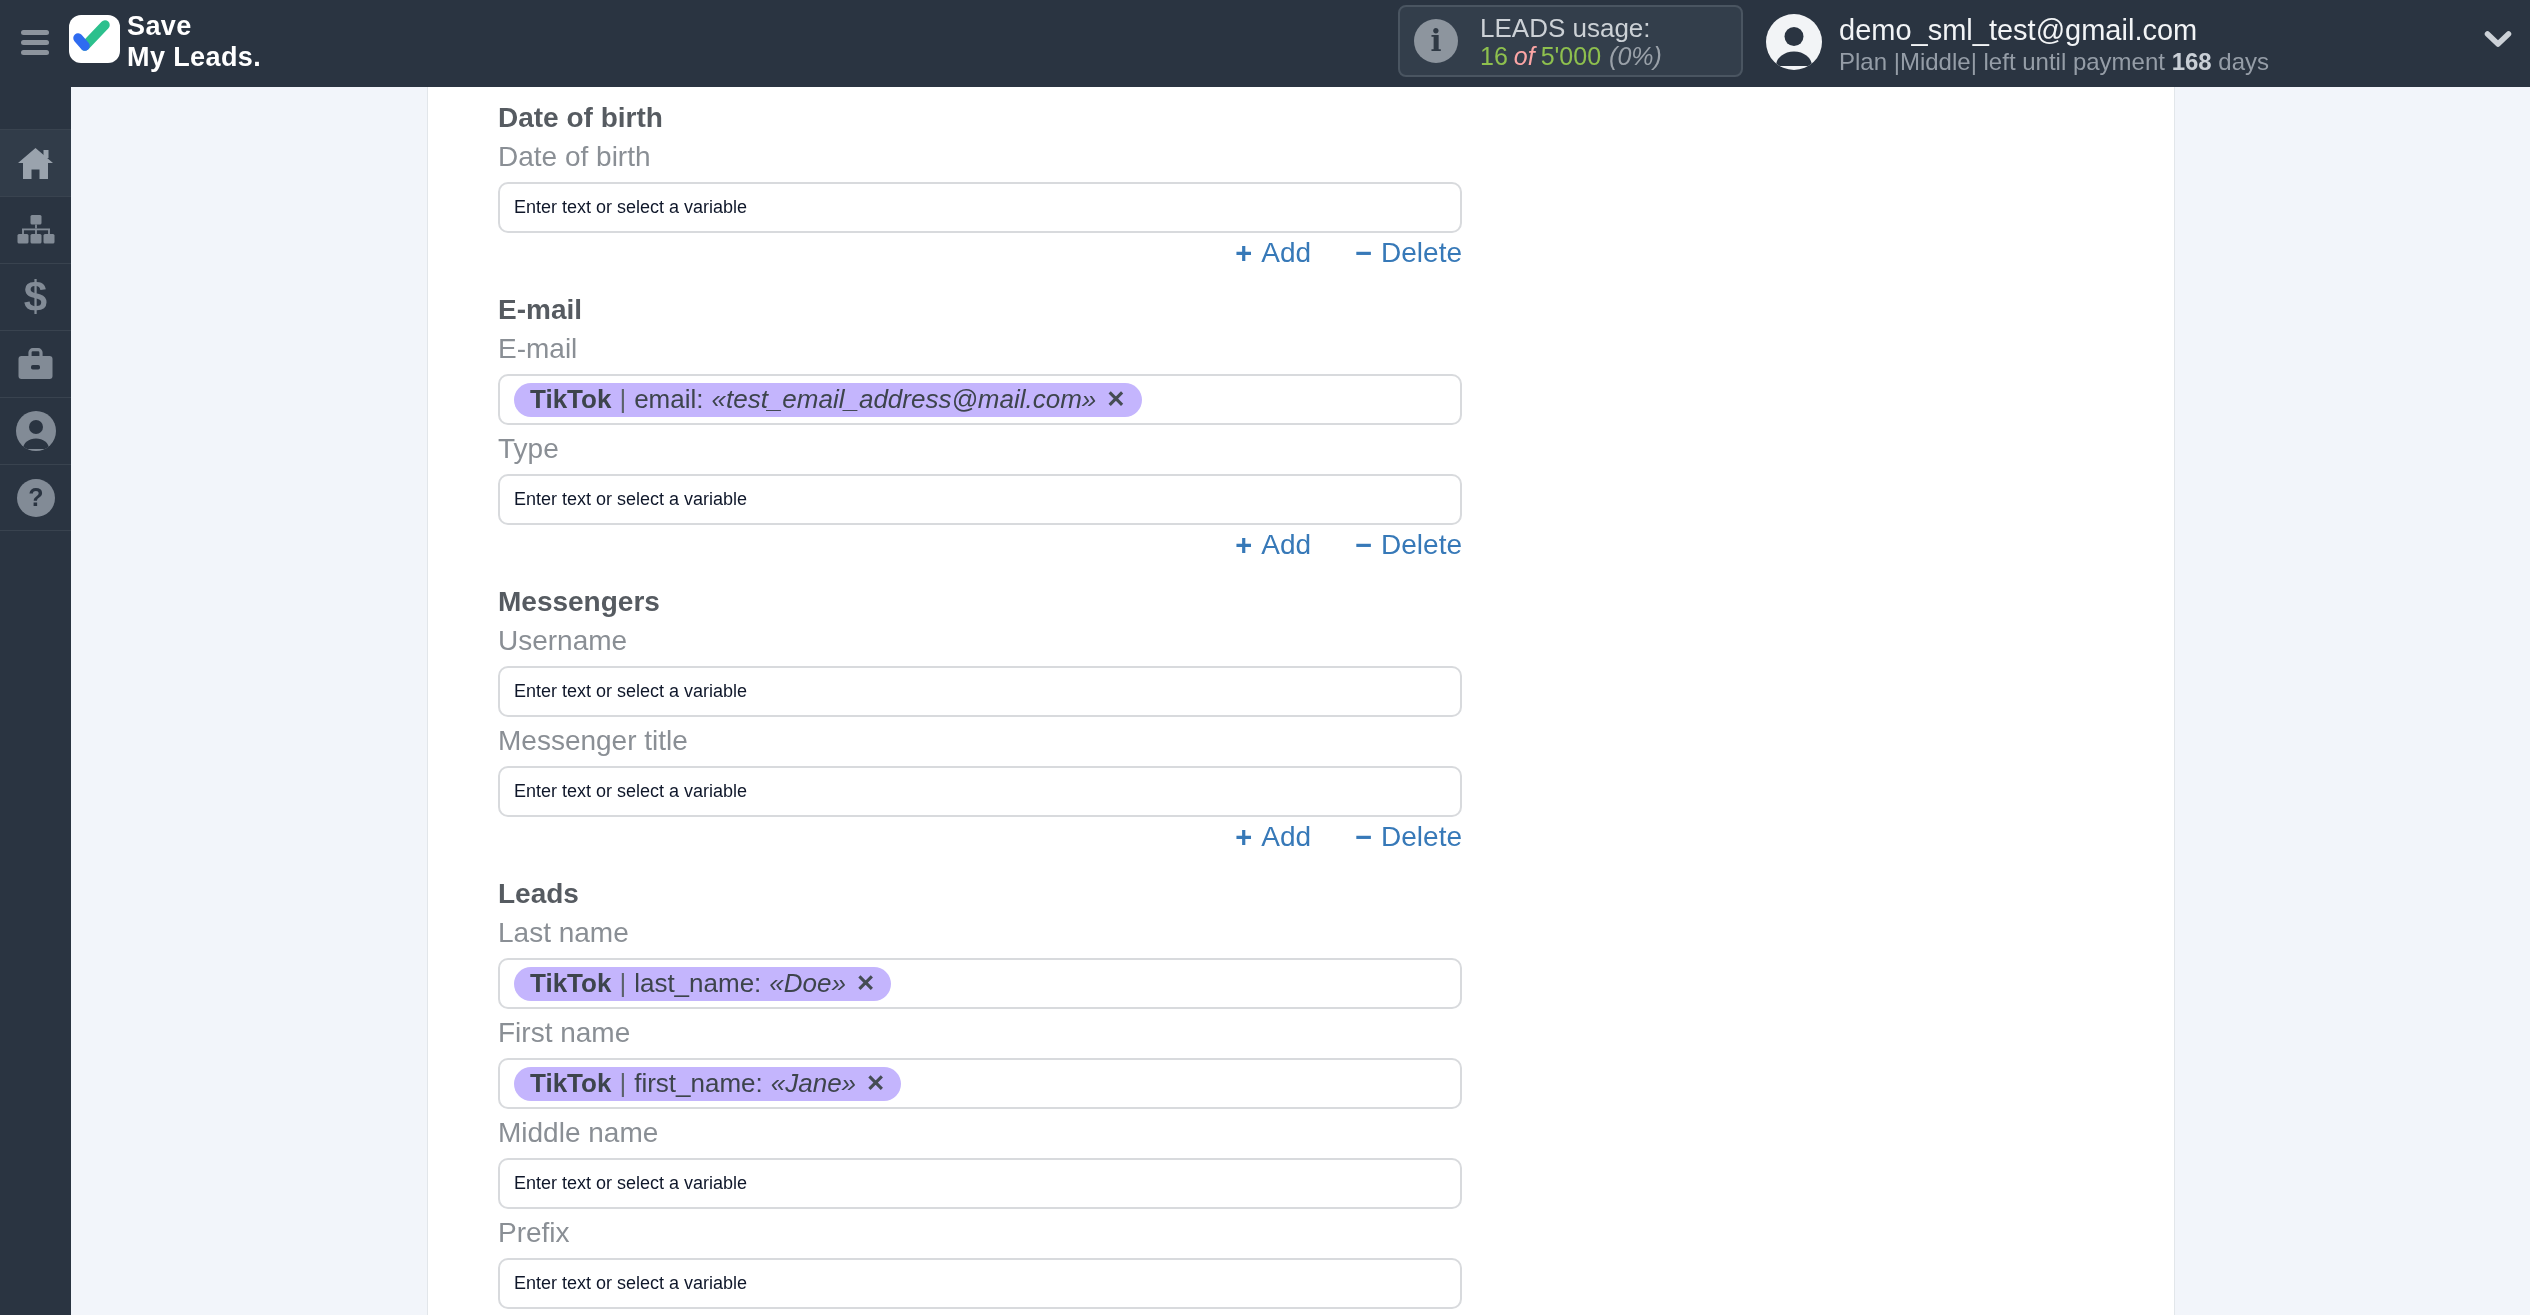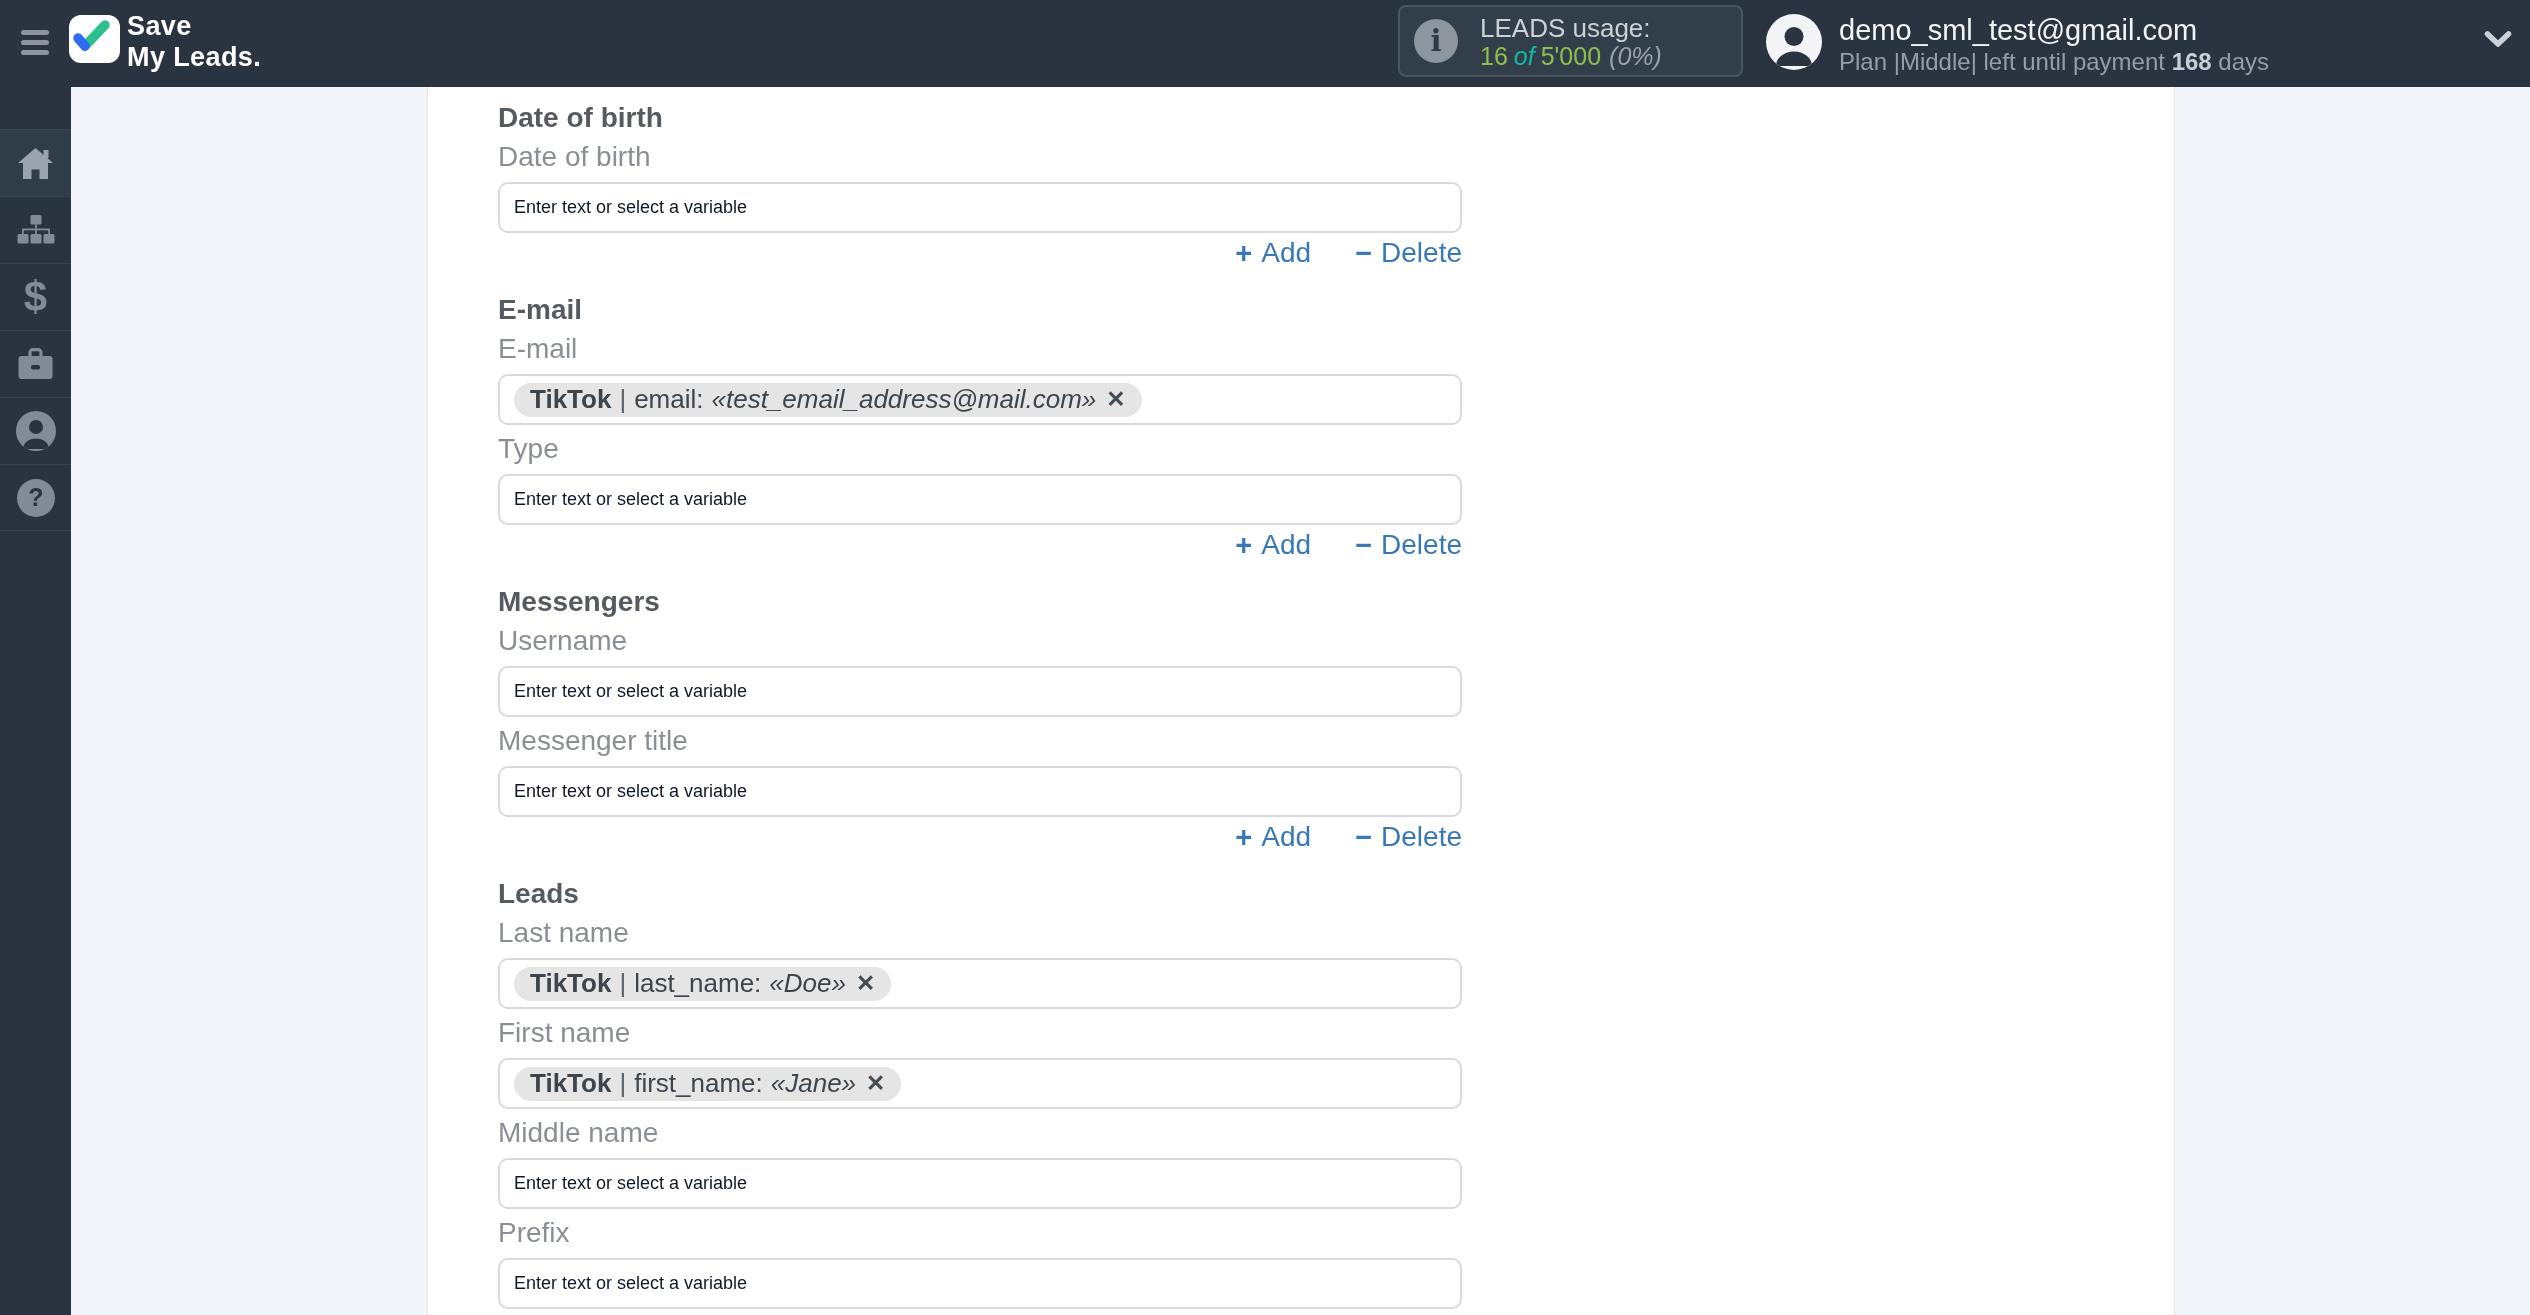--- a/index.html
+++ b/index.html
@@ -12,21 +12,21 @@
   .logo-box { position:absolute; left:69px; top:15px; width:51px; height:48px; background:#ffffff; border-radius:12px; cursor:pointer; }
   .logo-box svg { position:absolute; left:0; top:0; }
   .brand { position:absolute; left:127px; top:11px; color:#ffffff; font-weight:700; font-size:27px; line-height:31px; letter-spacing:.4px; }
 
   .usage { position:absolute; left:1398px; top:5px; width:345px; height:72px; background:#333e4b; border:2px solid #4a5561; border-radius:8px; box-sizing:border-box; }
   .usage-icon { position:absolute; left:14px; top:12px; width:44px; height:44px; border-radius:50%; background:#8d959e; color:#2f3944; font-family:"DejaVu Serif",serif; font-weight:700; font-size:29px; display:flex; align-items:center; justify-content:center; }
   .usage-text { position:absolute; left:80px; top:7px; }
   .usage-title { color:#ccd1d6; font-size:26px; line-height:29px; }
   .usage-line2 { font-size:25px; line-height:27px; white-space:nowrap; }
   .usage-line2 .green { color:#8ec04e; }
-  .usage-line2 .ofw { color:#14b8a6; font-style:italic; margin:0 6px; }
+  .usage-line2 .ofw { color:#fca5a5; font-style:italic; margin:0 6px; }
   .usage-line2 .pct { color:#9aa1a9; font-style:italic; margin-left:8px; }
 
   .account { position:absolute; left:1766px; top:14px; display:flex; align-items:flex-start; cursor:pointer; }
   .avatar { width:56px; height:56px; flex:0 0 auto; }
   .acct-text { margin-left:17px; }
   .acct-email { color:#f2f4f6; font-size:29px; line-height:32px; }
   .acct-plan { color:#959da7; font-size:24px; line-height:27px; margin-top:2px; }
   .acct-plan b { color:#c9cfd6; font-weight:700; }
 
   .chevron { position:absolute; left:2484px; top:31px; cursor:pointer; }
@@ -43,21 +43,21 @@
   .card { position:absolute; left:427px; top:87px; width:1748px; height:1228px; background:#ffffff; border-left:1px solid #e2e6ea; border-right:1px solid #e2e6ea; box-sizing:border-box; }
   .form-col { margin-left:70px; padding-top:16px; width:964px; }
 
   .form-section { margin-top:28px; }
   .form-section:first-child { margin-top:0; }
   .section-heading { margin:0; font-size:28px; line-height:30px; font-weight:700; color:#565b61; }
   .field-label { margin-top:10px; font-size:28px; line-height:28px; color:#8a8f95; }
   .input-box { margin-top:11px; height:51px; border:2px solid #d8dadd; border-radius:10px; box-sizing:border-box; background:#fff; display:flex; align-items:center; padding:0 14px; cursor:text; }
   .placeholder { color:#0f172a; font-size:18px; white-space:nowrap; }
 
-  .tag { display:inline-flex; align-items:center; height:34px; background:#e5e5e5; border-radius:17px; padding:0 16px; font-size:26px; color:#3d444c; white-space:nowrap; cursor:default; }
+  .tag { display:inline-flex; align-items:center; height:34px; background:#c4b5fd; border-radius:17px; padding:0 16px; font-size:26px; color:#3d444c; white-space:nowrap; cursor:default; }
   .tag b { font-weight:700; }
   .tag .sep { margin:0 8px; color:#5a6169; }
   .tag .fld { margin-right:8px; }
   .tag i { font-style:italic; }
   .tag .x { margin-left:10px; font-weight:700; font-size:23px; color:#454c54; cursor:pointer; }
 
   .actions { margin-top:6px; height:28px; display:flex; justify-content:flex-end; gap:44px; align-items:center; }
   .action { display:inline-flex; align-items:center; gap:9px; color:#3779b8; font-size:28px; cursor:pointer; }
   .action .glyph { font-weight:700; font-size:29px; line-height:28px; }
 </style>

